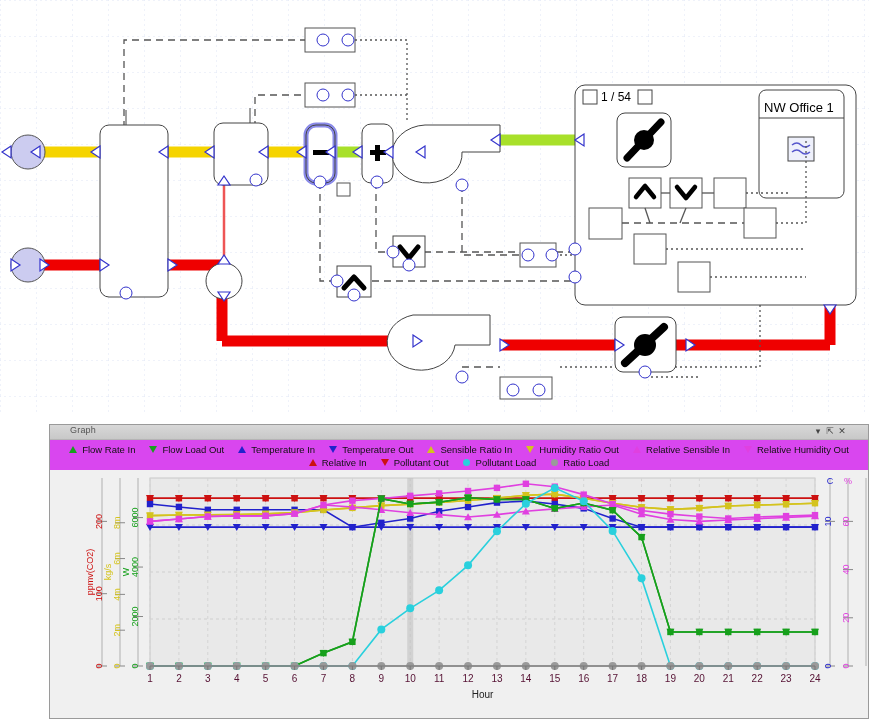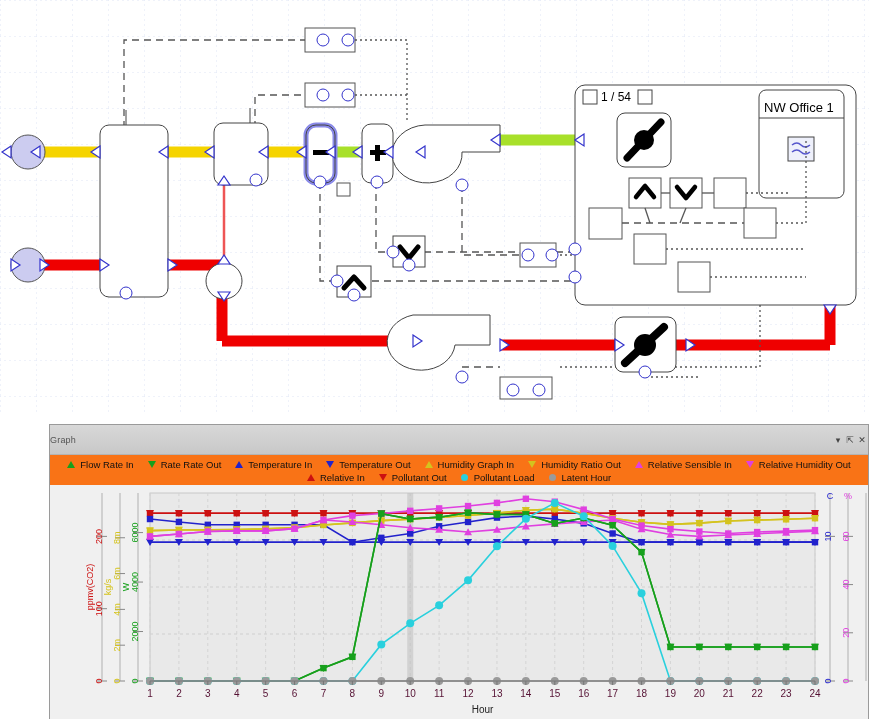--- a/index.html
+++ b/index.html
@@ -6,27 +6,27 @@
   body{width:869px;height:719px;font-family:"Liberation Sans",sans-serif;overflow:hidden;}
   #root{position:relative;width:869px;height:719px;}
 
   
   #schematic{position:absolute;left:0;top:0;width:869px;height:420px;background:#eab308;}
   #schematic svg{display:block;}
 
   
   #graph-panel{position:absolute;left:49px;top:424px;width:820px;height:295px;
     background:#f0f0f0;border:1px solid #9a9a9a;box-sizing:border-box;}
-  #graph-titlebar{height:30px;background:linear-gradient(#d8d8d8,#c8c8c8);
-    border-bottom:1px solid #b4b4b4;display:flex;align-items:center;padding:0 0;box-sizing:border-box;}
+  #graph-titlebar{height:15px;background:linear-gradient(#d8d8d8,#c8c8c8);
+    border-bottom:1px solid #b4b4b4;display:flex;padding:0 20px;box-sizing:border-box;}
   #graph-title{font-size:9px;color:#555;letter-spacing:.2px;flex:1;}
   .tb-icon{width:12px;height:12px;display:inline-flex;align-items:center;justify-content:center;
     font-size:9px;color:#444;cursor:default;}
 
-  #legend{padding:3px 0 1px 0;background:#f97316;}
+  #legend{padding:3px 0 1px 0;background:#d946ef;}
   .legend-row{display:flex;align-items:center;justify-content:center;height:13px;}
   .legend-item{display:flex;align-items:center;margin:0 7px;}
   .legend-item .lbl{font-size:9.5px;color:#111;margin-left:4px;white-space:nowrap;}
   .mk{width:9px;height:9px;display:inline-block;position:relative;}
   .mk.tri-up::before{content:"";position:absolute;left:0;top:1px;border-left:4.5px solid transparent;
     border-right:4.5px solid transparent;border-bottom:7px solid var(--c);}
   .mk.tri-down::before{content:"";position:absolute;left:0;top:1px;border-left:4.5px solid transparent;
     border-right:4.5px solid transparent;border-top:7px solid var(--c);}
   .mk.circle::before{content:"";position:absolute;left:0.5px;top:1px;width:7px;height:7px;border-radius:50%;background:var(--c);}
 
@@ -265,33 +265,33 @@
     </div>
 
     <div id="legend">
       <div class="legend-row">
           <span class="legend-item">
             <span class="mk tri-up" style="--c: #17a01c;"></span>
             <span class="lbl">Flow Rate In</span>
           </span>
           <span class="legend-item">
             <span class="mk tri-down" style="--c: #17a01c;"></span>
-            <span class="lbl">Rate Rate Out</span>
+            <span class="lbl">Flow Load Out</span>
           </span>
           <span class="legend-item">
             <span class="mk tri-up" style="--c: #2222cc;"></span>
             <span class="lbl">Temperature In</span>
           </span>
           <span class="legend-item">
             <span class="mk tri-down" style="--c: #2222cc;"></span>
             <span class="lbl">Temperature Out</span>
           </span>
           <span class="legend-item">
             <span class="mk tri-up" style="--c: #d4c31e;"></span>
-            <span class="lbl">Humidity Graph In</span>
+            <span class="lbl">Sensible Ratio In</span>
           </span>
           <span class="legend-item">
             <span class="mk tri-down" style="--c: #d4c31e;"></span>
             <span class="lbl">Humidity Ratio Out</span>
           </span>
           <span class="legend-item">
             <span class="mk tri-up" style="--c: #e040e0;"></span>
             <span class="lbl">Relative Sensible In</span>
           </span>
           <span class="legend-item">
@@ -307,21 +307,21 @@
           <span class="legend-item">
             <span class="mk tri-down" style="--c: #cc1111;"></span>
             <span class="lbl">Pollutant Out</span>
           </span>
           <span class="legend-item">
             <span class="mk circle" style="--c: #29d0dd;"></span>
             <span class="lbl">Pollutant Load</span>
           </span>
           <span class="legend-item">
             <span class="mk circle" style="--c: #9a9a9a;"></span>
-            <span class="lbl">Latent Hour</span>
+            <span class="lbl">Ratio Load</span>
           </span>
         </div>
     </div>
 
     <div id="plot-wrap">
       <svg id="plot" width="818" height="238" viewBox="0 0 818 238" xmlns="http://www.w3.org/2000/svg">
           <rect x="0" y="0" width="818" height="238" fill="#f0f0f0"></rect>
           <rect x="100" y="8" width="665" height="188" fill="#e9e9e9" stroke="#c8c8c8"></rect>
           <line x1="100" y1="55" x2="765" y2="55" stroke="#cfcfcf" stroke-dasharray="3 3"></line>
           <line x1="100" y1="102" x2="765" y2="102" stroke="#cfcfcf" stroke-dasharray="3 3"></line>

